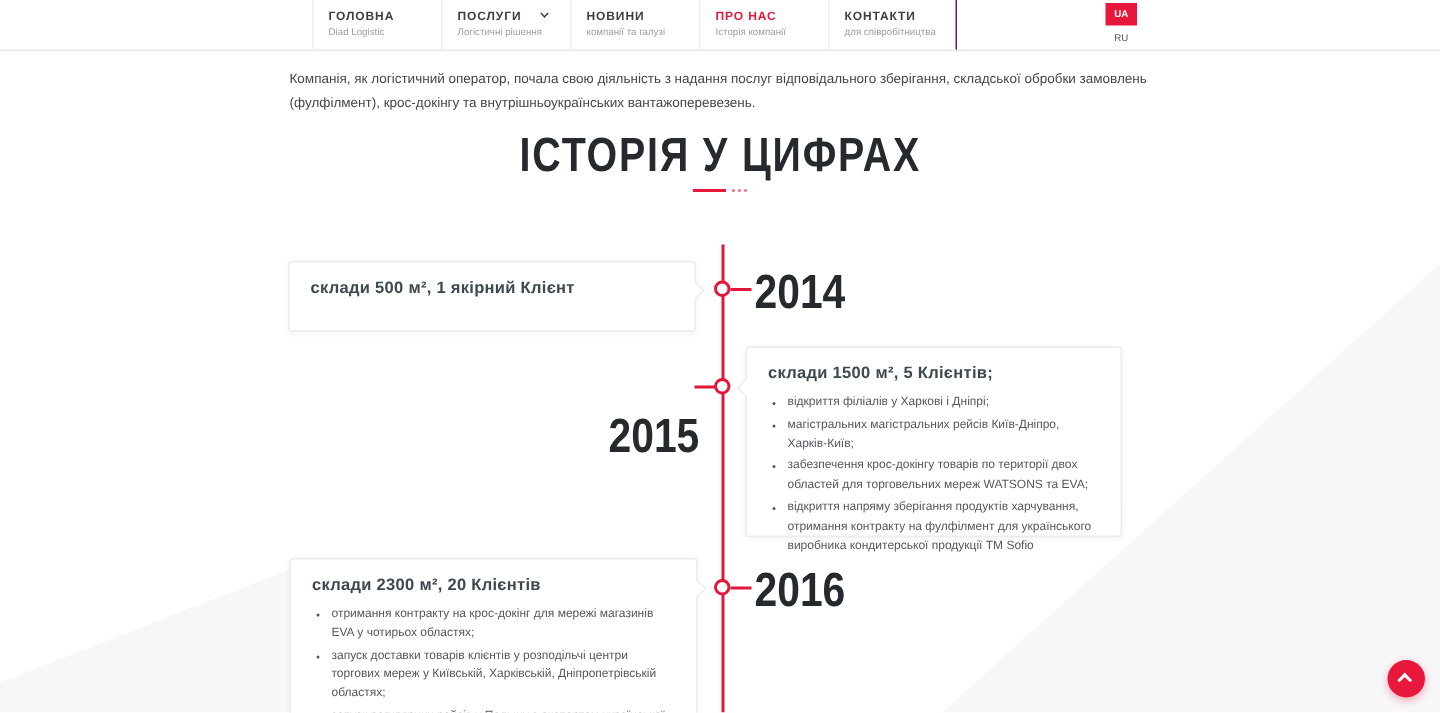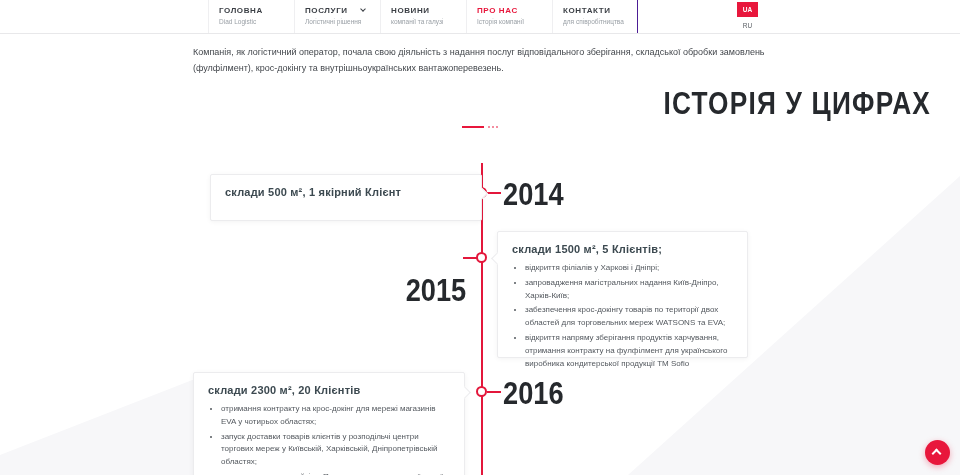--- a/index.html
+++ b/index.html
@@ -28,21 +28,21 @@
   .lang { position:absolute; left:737px; top:2px; width:21px; text-align:center; }
   .lang-current { display:block; width:21px; height:15px; background:#e8173c; color:#fff;
                   font-size:6.5px; font-weight:700; line-height:15px; cursor:pointer; }
   .lang-alt { display:block; margin-top:5px; font-size:6.5px; color:#5b6066; cursor:pointer; }
 
   
   .intro { position:absolute; left:193px; top:44px; width:582px; font-size:9px;
            line-height:1.8; color:#43474c; z-index:2; }
 
   
-  .section-title { position:absolute; left:0; top:85px; width:960px; text-align:right; z-index:2; }
+  .section-title { position:absolute; left:0; top:85px; width:960px; text-align:center; z-index:2; }
   .section-title span { display:inline-block; font-size:32px; font-weight:700; color:#26292d;
                         letter-spacing:1.5px; transform:scaleX(.82); }
   .title-decor { position:absolute; left:0; top:126px; width:960px; display:flex;
                  justify-content:center; align-items:center; gap:2px; z-index:2; }
   .title-decor .bar { width:22px; height:2px; background:#e8173c; margin-right:2px; }
   .title-decor .dot { width:2px; height:2px; background:#e8173c; opacity:.65; border-radius:50%; }
 
   
   .timeline-line { position:absolute; left:481px; top:163px; width:2px; height:312px;
                    background:#e3173b; z-index:1; }
@@ -58,21 +58,21 @@
   .card { position:absolute; background:#fff; border:1px solid #ececee; border-radius:2px;
           box-shadow:0 1px 5px rgba(0,0,0,.05); padding:11px 14px; z-index:5; }
   .card-title { font-size:11px; font-weight:700; color:#3c4950; letter-spacing:.2px; }
   .card ul { margin:7px 0 0; padding-left:13px; list-style:disc; }
   .card li { font-size:8px; color:#53585e; line-height:1.6; margin-bottom:2px; }
   .card li::marker { color:#53585e; font-size:7px; }
   .notch { position:absolute; width:9px; height:9px; background:#fff; transform:rotate(45deg); z-index:6; }
   .notch-right { right:-5px; border-top:1px solid #ececee; border-right:1px solid #ececee; }
   .notch-left  { left:-5px;  border-bottom:1px solid #ececee; border-left:1px solid #ececee; }
 
-  .card-2014 { left:210px; top:174px; width:272px; height:47px; }
+  .card-2014 { left:192px; top:174px; width:272px; height:47px; }
   .card-2015 { left:497px; top:231px; width:251px; height:127px; }
   .card-2016 { left:193px; top:372px; width:272px; height:130px; }
 
   
   .scroll-top { position:absolute; left:925px; top:440px; width:25px; height:25px;
                 border-radius:50%; background:#e8173c; z-index:40; cursor:pointer;
                 box-shadow:0 2px 6px rgba(232,23,60,.35); }
   .scroll-top .up { position:absolute; left:8px; top:10px; width:7px; height:7px;
                     border-top:2px solid #fff; border-left:2px solid #fff; transform:rotate(45deg); }
 </style>
@@ -131,21 +131,21 @@
 <div class="t-tick" style="left:487px; top:192px;"></div>
 <div class="t-year" style="left:503px; top:176px;"><span>2014</span></div>
 
 <div class="t-year right" style="left:395px; top:241px; width:65px; text-align:right;margin-top:31px;"><span>2015</span></div>
 <div class="t-tick" style="left:463px; top:257px;"></div>
 <div class="t-circle" style="left:476px; top:252px;"></div>
 <div class="card card-2015">
   <div class="card-title">склади 1500 м², 5 Клієнтів;</div>
   <ul>
     <li>відкриття філіалів у Харкові і Дніпрі;</li>
-    <li>запровадження магістральних надання Київ-Дніпро, Харків-Київ;</li>
+    <li>магістральних магістральних рейсів Київ-Дніпро, Харків-Київ;</li>
     <li>забезпечення крос-докінгу товарів по території двох областей для торговельних мереж WATSONS та EVA;</li>
     <li>відкриття напряму зберігання продуктів харчування, отримання контракту на фулфілмент для українського виробника кондитерської продукції ТМ Sofio</li>
   </ul>
   <div class="notch notch-left" style="top:22px;"></div>
 </div>
 
 <div class="card card-2016">
   <div class="card-title">склади 2300 м², 20 Клієнтів</div>
   <ul>
     <li>отримання контракту на крос-докінг для мережі магазинів EVA у чотирьох областях;</li>

